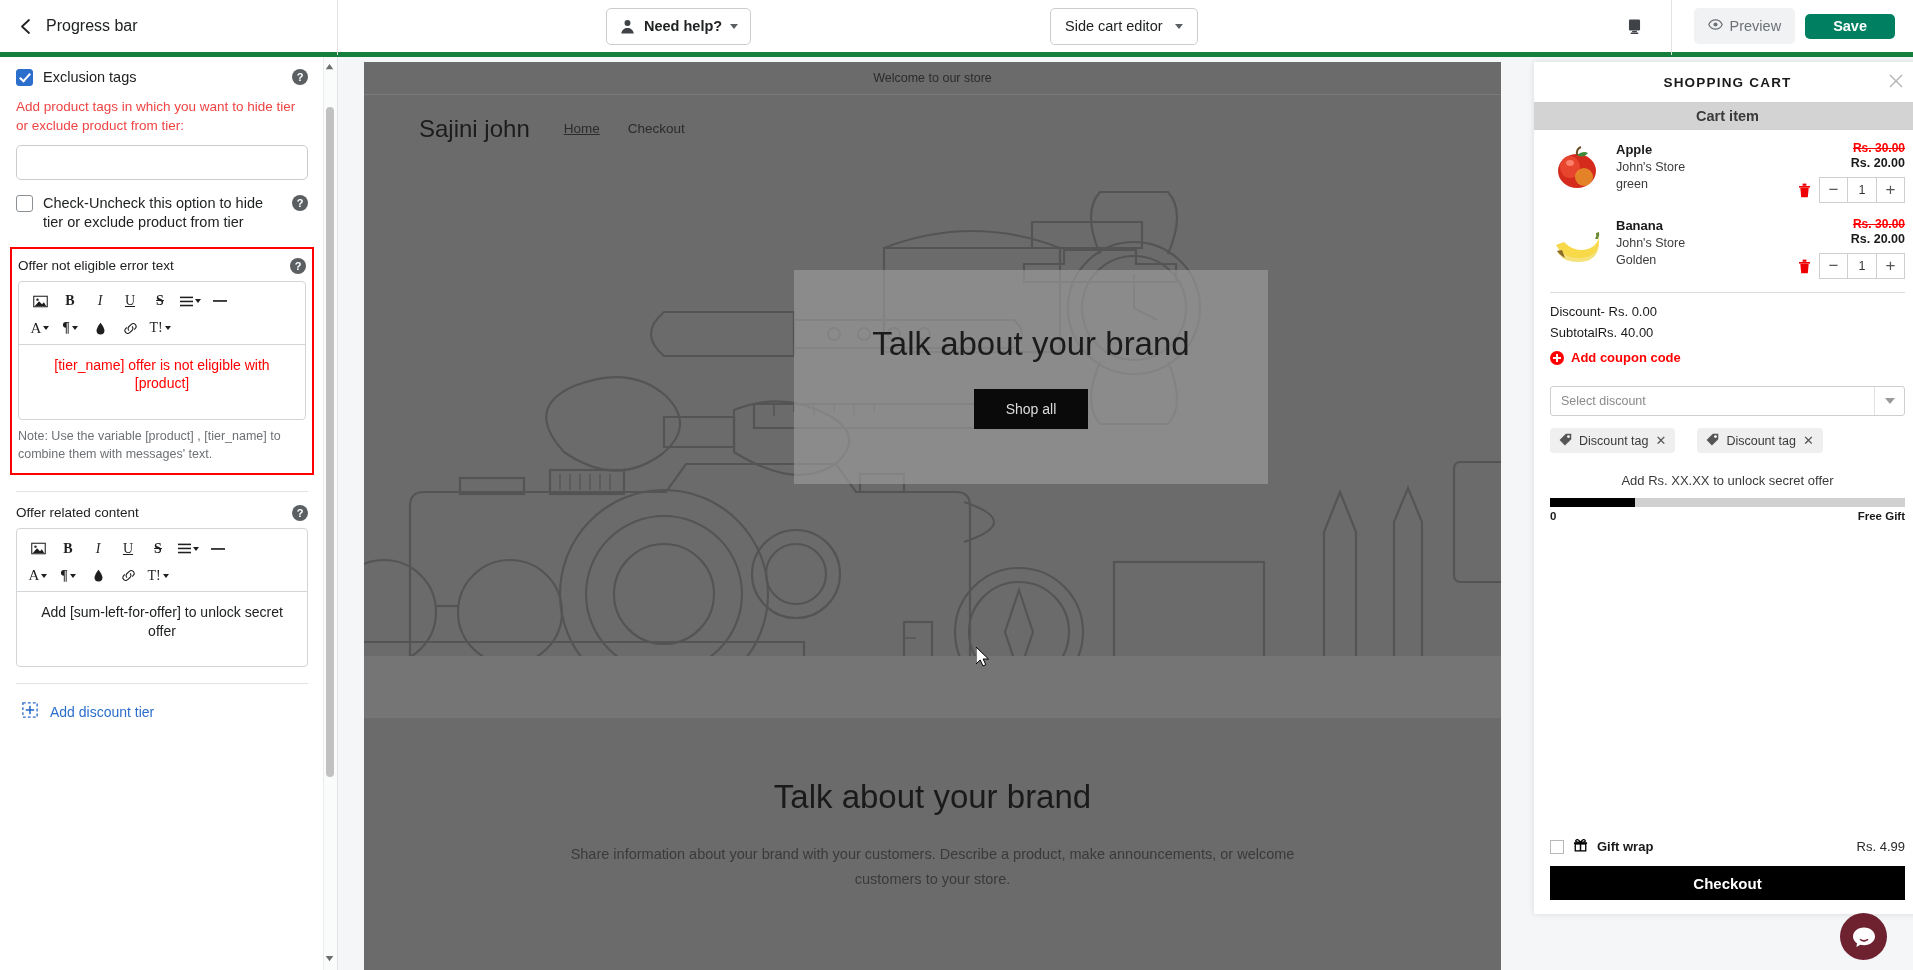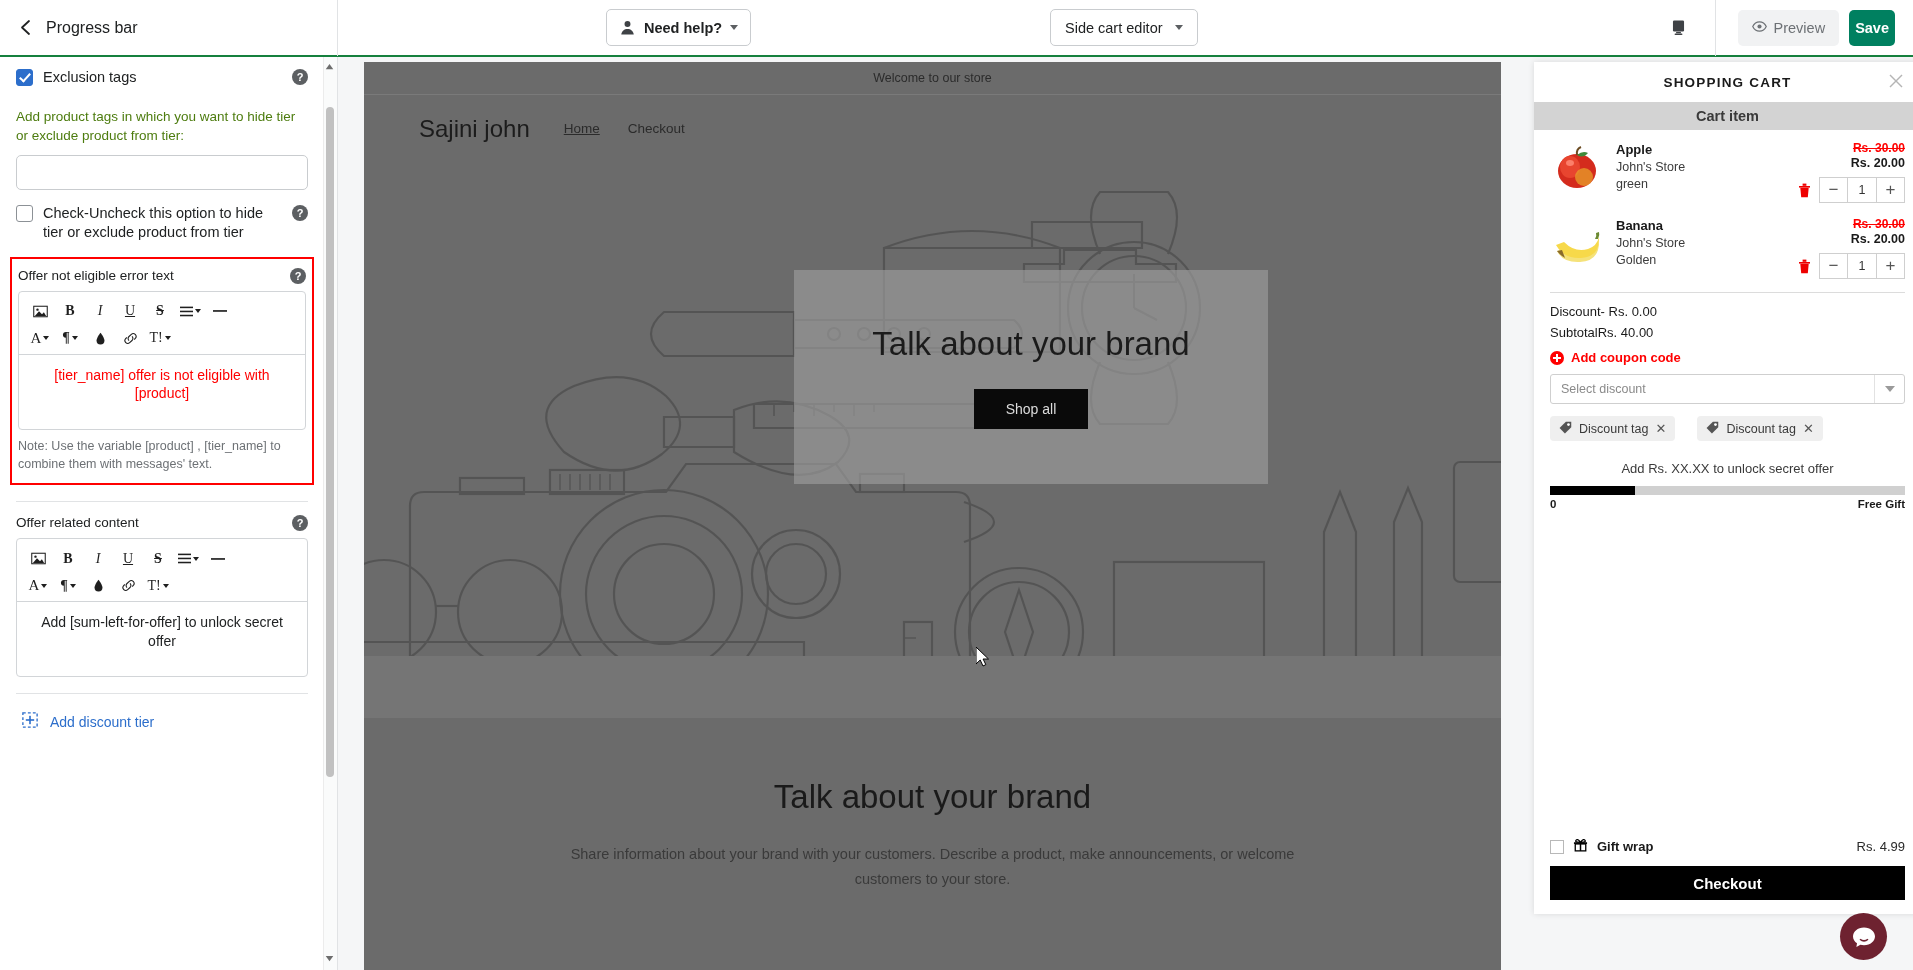--- a/index.html
+++ b/index.html
@@ -6,21 +6,21 @@
   html, body {
     width: 1913px; height: 970px;
     font-family: "Liberation Sans", sans-serif;
     background: #ffffff;
     overflow: hidden;
   }
 
   
   .topbar {
     position: absolute; left: 0; top: 0; width: 1913px; height: 57px;
-    background: #ffffff; border-bottom: 2px solid #15803d;
+    background: #ffffff; border-bottom: 5px solid #15803d;
     display: flex; align-items: center;
   }
   .tb-left {
     width: 338px; height: 57px; display: flex; align-items: center;
     padding-left: 14px; border-right: 1px solid #e1e3e5;
   }
   .back-chevron {
     width: 22px; height: 22px; display: flex; align-items: center; justify-content: center;
     color: #202223; font-size: 19px; cursor: pointer; line-height: 1;
   }
@@ -50,21 +50,21 @@
     display: flex; align-items: center; height: 57px; padding-right: 18px; gap: 10px;
   }
   .device-ic { width: 40px; height: 36px; display:flex; align-items:center; justify-content:center; cursor:pointer; }
   .tb-divider { width: 1px; height: 57px; background: #e1e3e5; margin: 0 12px 0 6px; }
   .preview-btn {
     height: 36px; padding: 0 14px; background: #f1f2f3; border: none; border-radius: 5px;
     display: flex; align-items: center; gap: 7px; cursor: pointer;
     font-size: 14.5px; color: #6d7175; text-align: right;
   }
   .save-btn {
-    height: 36px; padding: 0 6px; background: #008060; border: none; border-radius: 5px;
+    height: 25px; padding: 0 28px; background: #008060; border: none; border-radius: 5px;
     color: #fff; font-size: 14.5px; font-weight: 600; cursor: pointer;
   }
 
   
   .leftpanel {
     position: absolute; left: 0; top: 57px; width: 338px; height: 913px;
     background: #fff; border-right: 1px solid #e1e3e5; overflow: hidden;
   }
   .lp-scroll { position: absolute; left: 0; top: 0; width: 324px; height: 913px; }
 
@@ -79,21 +79,21 @@
   .chk.on::after {
     content: ""; position: absolute; left: 4.5px; top: 1px; width: 4px; height: 9px;
     border: solid #fff; border-width: 0 2px 2px 0; transform: rotate(42deg);
   }
   .chk-label { font-size: 14.5px; color: #202223; line-height: 1.35; flex: 1; }
   .help-ic {
     width: 16px; height: 16px; border-radius: 50%; background: #5c5f62; color: #fff;
     font-size: 11px; font-weight: 700; display: flex; align-items: center; justify-content: center;
     flex: none; cursor: pointer; margin-top: 1px;
   }
-  .desc { font-size: 13.5px; color: #4d7c0f; line-height: 1.45; margin-top: 19px; }
+  .desc { font-size: 13.5px; color: #ef4444; line-height: 1.45; margin-top: 9px; }
   .txt-input {
     width: 100%; height: 35px; border: 1px solid #c9cccf; border-radius: 5px;
     margin-top: 9px; background: #fff; font-size: 14px; padding: 0 9px;
     font-family: "Liberation Sans", sans-serif; color: #202223;
   }
 
   .red-box { border: 2px solid #ff0000; margin: 14px -6px 0 -6px; padding: 8px 6px 10px 6px; }
   .sec-head { display: flex; align-items: center; justify-content: space-between; }
   .sec-title { font-size: 13.5px; color: #202223; }
 
@@ -200,21 +200,21 @@
 
   .totals { margin: 10px 16px 0 16px; border-top: 1px solid #dcdcdc; padding-top: 8px; }
   .trow { display: flex; justify-content: flex-start; font-size: 13px; color: #1a1a1a; padding: 3px 0; }
   .coupon { display: flex; align-items: center; gap: 7px; margin-top: 7px; cursor: pointer; }
   .plus-circ { width: 14px; height: 14px; border-radius: 50%; background: #ff0000; position: relative; flex:none; }
   .plus-circ::before, .plus-circ::after { content:""; position:absolute; background:#fff; }
   .plus-circ::before { left: 3px; top: 6px; width: 8px; height: 2px; }
   .plus-circ::after { left: 6px; top: 3px; width: 2px; height: 8px; }
   .coupon-lbl { font-size: 13px; color: #ff0000; font-weight: 700; }
   .sel-discount {
-    margin-top: 9px; height: 30px; border: 1px solid #cfcfcf; border-radius: 3px;
+    margin-top: 21px; height: 30px; border: 1px solid #cfcfcf; border-radius: 3px;
     display: flex; align-items: center; justify-content: space-between; padding: 0 0 0 10px;
     font-size: 12.5px; color: #8a8a8a; cursor: pointer;
   }
   .sel-caret-box { width: 30px; height: 28px; border-left: 1px solid #e2e2e2; display:flex;align-items:center;justify-content:center; }
   .sel-caret { width:0;height:0;border-left:5px solid transparent;border-right:5px solid transparent;border-top:6px solid #9a9a9a; }
 
   .tags { display: flex; gap: 22px; margin-top: 12px; }
   .tag {
     background: #efefef; border-radius: 4px; height: 25px; padding: 0 9px;
     display: flex; align-items: center; gap: 7px; font-size: 12.5px; color: #3a3a3a;

